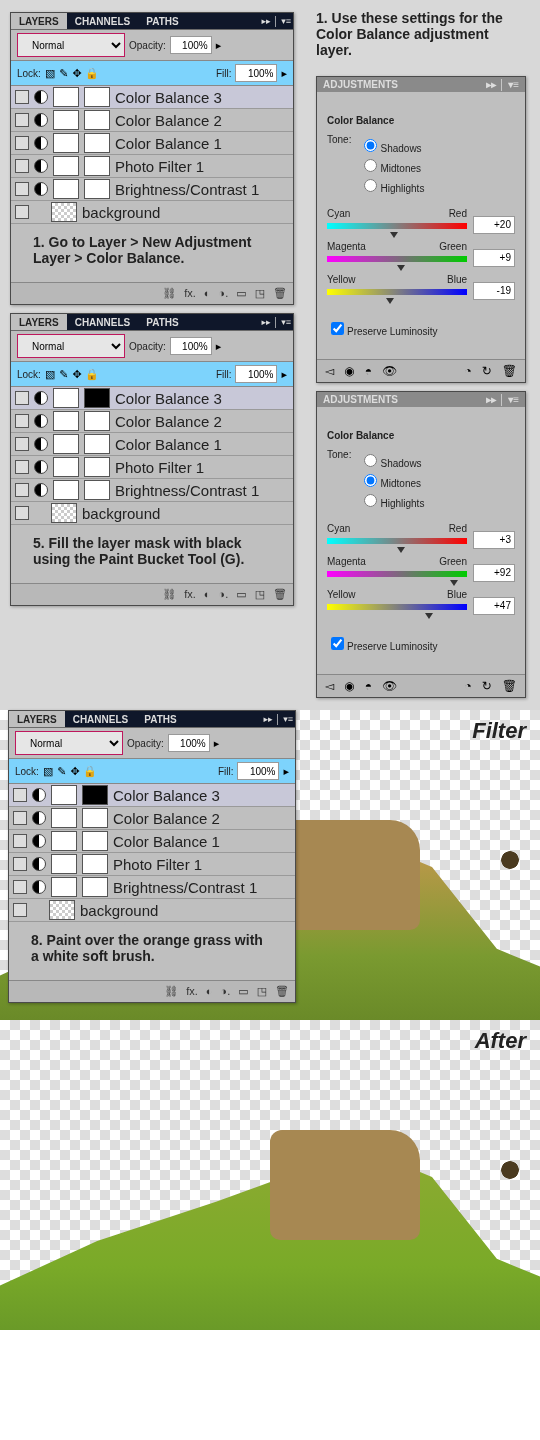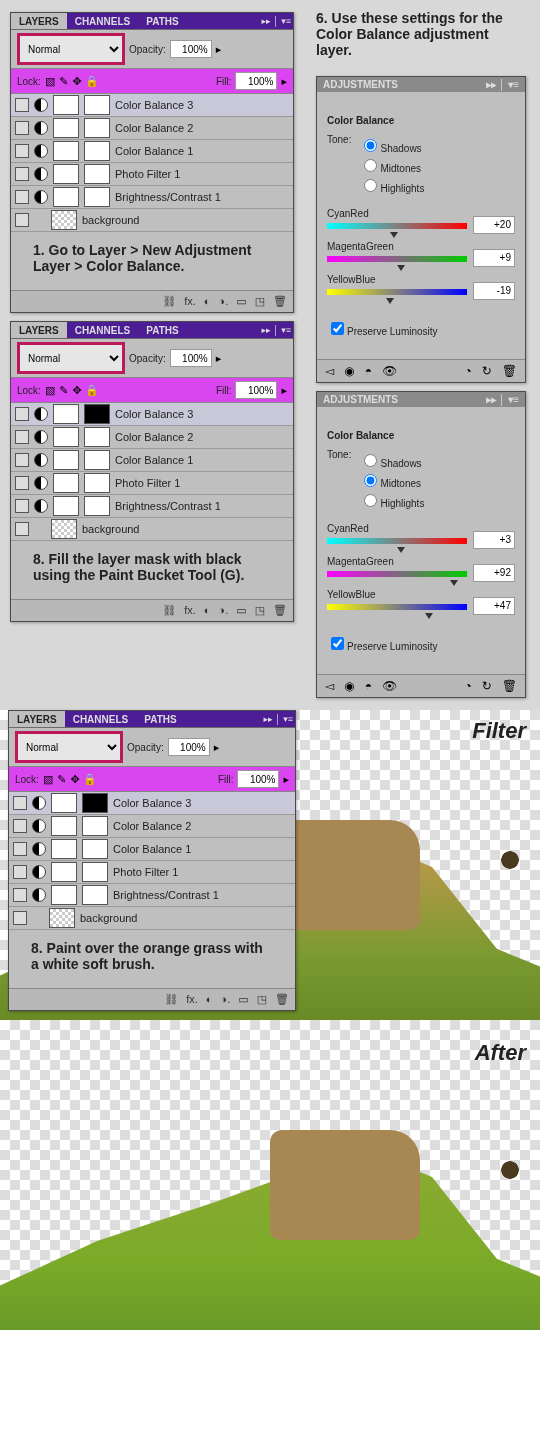--- a/index.html
+++ b/index.html
@@ -1,50 +1,50 @@
 <!DOCTYPE html>
 <html><head>
 <meta charset="utf-8">
 <style>
 body{margin:0;font-family:Arial,Helvetica,sans-serif;font-size:11px;background:#fff;width:540px}
 .page{background:#fff}
 .gray-bg{background:#d8d8d8}
 .panel{background:#bfbfbf;border:1px solid #4a4a4a;box-shadow:1px 1px 3px rgba(0,0,0,.3);margin:8px}
-.tabs{display:flex;background:#4c1d95;border-bottom:1px solid #6a6a6a;height:16px;font-size:10px;align-items:center;position:relative}
+.tabs{display:flex;background:#0f172a;border-bottom:1px solid #6a6a6a;height:16px;font-size:10px;align-items:center;position:relative}
 .tab{padding:0 8px;color:#ddd;font-weight:bold;height:100%;display:flex;align-items:center}
 .tab.active{background:#bfbfbf;color:#222}
 .tabs-r{position:absolute;right:2px;font-size:9px;color:#ddd}
 .row{display:flex;align-items:center;padding:3px 6px;gap:4px}
-.sel{background:#e6e6e6;border:3px solid #be185d;font-size:10px;padding:1px 4px;height:32px}
+.sel{background:#e6e6e6;border:1px solid #be185d;font-size:10px;padding:1px 10px;height:24px}
 .inp{background:#fff;border:1px solid #999;font-size:10px;width:34px;text-align:right;padding:1px 3px;height:14px}
 .lbl{font-size:10px;color:#222}
-.lock-row{border-top:1px solid #888;border-bottom:1px solid #888;background:#d946ef}
+.lock-row{border-top:1px solid #888;border-bottom:1px solid #888;background:#7dd3fc}
 .layers{}
 .layer{display:flex;align-items:center;border-bottom:1px solid #9a9a9a;background:#bfbfbf;height:22px;padding:0 4px;gap:5px}
 .layer.sel-l{background:#c8c8d8}
 .eye{width:12px;height:12px;border:1px solid #555;background:#ddd}
 .adj{width:12px;height:12px;border-radius:50%;background:linear-gradient(90deg,#000 50%,#fff 50%);border:1px solid #444}
 .thumb{width:24px;height:18px;border:1px solid #555;background:#fff}
 .thumb.bk{background:#000}
 .thumb.mask{background:#fff}
 .thumb.pat{background:repeating-conic-gradient(#ccc 0 25%,#fff 0 50%) 0 0/6px 6px}
-.lname{font-size:11px;color:#222}
+.lname{font-size:15px;color:#222}
 .bot-bar{display:flex;justify-content:flex-end;gap:8px;padding:4px 6px;border-top:1px solid #888;color:#333;font-size:11px;background:#b8b8b8}
 .note{font:bold 14px Arial;color:#222;padding:10px 22px 16px}
 .adj-panel .hdr{background:#8a8a8a;font-weight:bold;font-size:10px;color:#ddd;padding:2px 6px;display:flex;justify-content:space-between}
 .adj-body{padding:21px 10px;font-size:10px;color:#222}
 .radio{margin:2px 0}
 .slider{height:6px;margin:4px 0 6px}
 .slider.cr{background:linear-gradient(90deg,#0ff,#f00)}
 .slider.mg{background:linear-gradient(90deg,#f0f,#0c0)}
 .slider.yb{background:linear-gradient(90deg,#ff0,#00f)}
 .tick{width:0;height:0;border-left:4px solid transparent;border-right:4px solid transparent;border-top:6px solid #333;position:relative;top:-3px;margin-left:45%}
 .sl-row{display:flex;align-items:center;gap:6px}
 .sl-left{flex:1}
-.lbls{display:flex;font-size:10px}
+.lbls{display:flex;justify-content:space-between;font-size:10px}
 .chk{margin-top:12px}
 .bottom-strip{display:flex;gap:10px;padding:4px 8px;border-top:1px solid #888;background:#b8b8b8;font-size:12px;justify-content:space-around}
 .img-label{position:absolute;right:14px;font:bold italic 22px Arial;color:#222}
 .photo{height:310px;position:relative;background:repeating-conic-gradient(#ddd 0 25%,#fff 0 50%) 0 0/20px 20px}
 .hill{position:absolute;bottom:0;left:0;right:0;height:160px;background:linear-gradient(180deg,#b89848 0,#7a9a30 60%,#6a8a28 100%);border-top:18px solid #8a6a30;clip-path:polygon(0 75%,18% 50%,40% 28%,58% 8%,72% 4%,80% 14%,92% 60%,100% 70%,100% 100%,0 100%)}
 .rock{position:absolute;right:120px;bottom:90px;width:150px;height:110px;background:#a78852;border-radius:12px 30px 10px 10px}
 .tree{position:absolute;right:10px;bottom:140px;width:40px;height:40px;background:radial-gradient(circle,#4a3a20 30%,transparent 32%)}
 .hill.after{background:linear-gradient(180deg,#8aaa30 0,#7aaa28 60%,#6a9a28 100%)}
 .cols{display:flex;gap:6px;align-items:flex-start}
 .col-l{width:300px}
@@ -198,36 +198,36 @@
               <span class="thumb mask"></span>
               <span class="lname">Brightness/Contrast 1</span>
             </div>
     <div class="layer">
               <span class="eye"></span>
               <span style="width:12px"></span>
               <span class="thumb pat"></span>
               <span class="lname">background</span>
             </div>
    </div>
-   <div class="note">8. Fill the layer mask with black using the Paint Bucket Tool (G).</div>
+   <div class="note">5. Fill the layer mask with black using the Paint Bucket Tool (G).</div>
    <div class="bot-bar">
             <span>⛓</span>
             <span>fx.</span>
             <span>◐</span>
             <span>◑.</span>
             <span>▭</span>
             <span>◳</span>
             <span>🗑</span>
           </div>
   </div>
 
  </div>
 
  <div class="col-r">
-  <div class="step2">6. Use these settings for the Color Balance adjustment layer.</div>
+  <div class="step2">1. Use these settings for the Color Balance adjustment layer.</div>
 
   <div class="panel adj-panel">
    <div class="hdr">
             <span>ADJUSTMENTS</span>
             <span>▸▸ │ ▾≡</span>
           </div>
    <div class="adj-body">
     <div style="font-weight:bold;padding:2px 0 8px">Color Balance</div>
     <div style="display:flex;gap:8px">
               <span>Tone:</span>
@@ -432,19 +432,19 @@
           <span>◐</span>
           <span>◑.</span>
           <span>▭</span>
           <span>◳</span>
           <span>🗑</span>
         </div>
  </div>
 </div>
 
 <div class="photo">
- <div class="img-label" style="top:20px">After</div>
+ <div class="img-label" style="top:8px">After</div>
  <div class="hill after"></div>
  <div class="rock"></div>
  <div class="tree"></div>
 </div>
 
 </div>
 
 </body></html>

